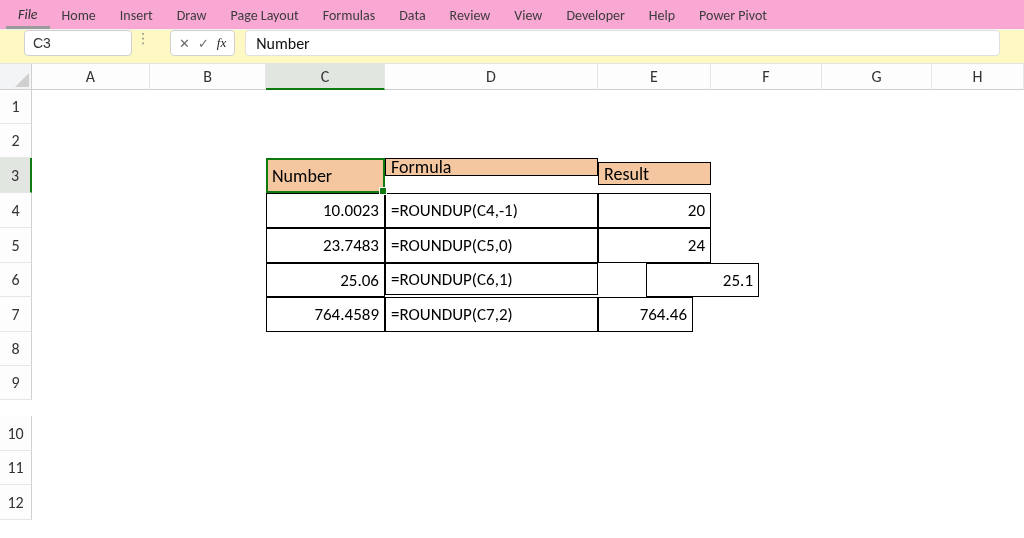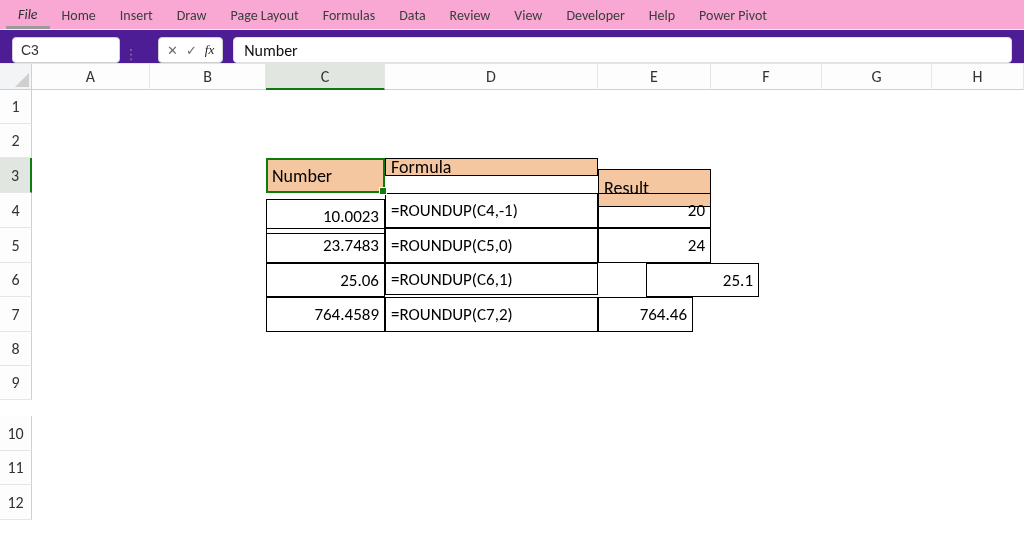--- a/index.html
+++ b/index.html
@@ -4,21 +4,21 @@
   <style>
     * { margin:0; padding:0; box-sizing:border-box; }
     html,body { width:1024px; height:538px; overflow:hidden; font-family:"Segoe UI","Calibri",Arial,sans-serif; background:#fff; }
 
     
     .ribbon   { height:30px; display:flex; align-items:center; padding:0 6px; background:#f9a8d4; border-bottom:1px solid #f2f2f2; }
     .ribbon .tab { font-size:14px; color:#3c3c3c; padding:6px 12px 4px; cursor:pointer; }
     .ribbon .tab.file { font-style:italic; color:#2e2e2e; border-bottom:3px solid #9a9a9a; padding-bottom:3px; }
 
     
-    .fbar-row  { height:34px; display:flex; align-items:flex-end; border-bottom:1px solid #e4e4e4; background:#4c1d95; padding:0 12px; }
+    .fbar-row  { height:34px; display:flex; align-items:flex-start; border-bottom:1px solid #e4e4e4; background:#fef9c3; padding:0 24px; }
     .namebox-wrap{ display:flex; align-items:center; background:#fff; border:1px solid #d0d0d0; border-radius:4px; padding:0 8px; height:26px; width:108px; }
     .namebox   { flex:1; font-size:14px; color:#333; background:transparent; border:none; outline:none; }
     .dd-icon   { font-size:11px; color:#555; margin-left:4px; }
     .fx-group  { display:flex; align-items:center; margin-left:12px; height:26px; border:1px solid #d0d0d0; border-radius:4px; background:#fff; padding:0 8px; gap:8px; }
     .fx-btn    { font-size:13px; color:#6b6b6b; cursor:pointer; }
     .fx-btn.fx { font-style:italic; font-family:"Times New Roman",serif; color:#222; }
     .dots      { color:#888; font-size:14px; margin:0 8px 0 4px; }
     .fbar      { flex:1; height:26px; margin-left:10px; background:#fff; border:1px solid #e0e0e0; border-radius:4px; padding:0 10px; display:flex; align-items:center; font-size:16px; color:#111; }
 
     
@@ -107,22 +107,22 @@
       <div class="row-hdr" style="height: 35px;">7</div>
       <div class="row-hdr" style="height: 34px;">8</div>
       <div class="row-hdr" style="height: 34px;">9</div>
       <div class="row-hdr" style="height: 35px; margin-top: 16px;">10</div>
       <div class="row-hdr" style="height: 34px;">11</div>
       <div class="row-hdr" style="height: 35px;">12</div>
     </div>
   <div class="cells" id="cells">
       <div class="cell tbl-cell hdr-fill left" style="left: 234px; top: 68px; width: 119px; height: 35px;">Number</div>
       <div class="cell tbl-cell hdr-fill left" style="left: 353px; top: 68px; width: 213px; height: 18px;">Formula</div>
-      <div class="cell tbl-cell hdr-fill left" style="left: 566px; top: 79px; width: 113px; height: 38px;">Result</div>
-      <div class="cell tbl-cell right" style="left: 234px; top: 109px; width: 119px; height: 35px;">10.0023</div>
+      <div class="cell tbl-cell hdr-fill left" style="left: 566px; top: 72px; width: 113px; height: 23px;">Result</div>
+      <div class="cell tbl-cell right" style="left: 234px; top: 103px; width: 119px; height: 35px;">10.0023</div>
       <div class="cell tbl-cell left" style="left: 353px; top: 103px; width: 213px; height: 35px;">=ROUNDUP(C4,-1)</div>
       <div class="cell tbl-cell right" style="left: 566px; top: 103px; width: 113px; height: 35px;">20</div>
       <div class="cell tbl-cell right" style="left: 234px; top: 138px; width: 119px; height: 35px;">23.7483</div>
       <div class="cell tbl-cell left" style="left: 353px; top: 138px; width: 213px; height: 35px;">=ROUNDUP(C5,0)</div>
       <div class="cell tbl-cell right" style="left: 566px; top: 138px; width: 113px; height: 35px;">24</div>
       <div class="cell tbl-cell right" style="left: 234px; top: 173px; width: 119px; height: 34px;">25.06</div>
       <div class="cell tbl-cell left" style="left: 353px; top: 173px; width: 213px; height: 32px;">=ROUNDUP(C6,1)</div>
       <div class="cell tbl-cell right" style="left: 566px; top: 173px; width: 113px; height: 34px; margin-left: 48px;">25.1</div>
       <div class="cell tbl-cell right" style="left: 234px; top: 207px; width: 119px; height: 35px;">764.4589</div>
       <div class="cell tbl-cell left" style="left: 353px; top: 207px; width: 213px; height: 35px; text-align: center;">=ROUNDUP(C7,2)</div>

